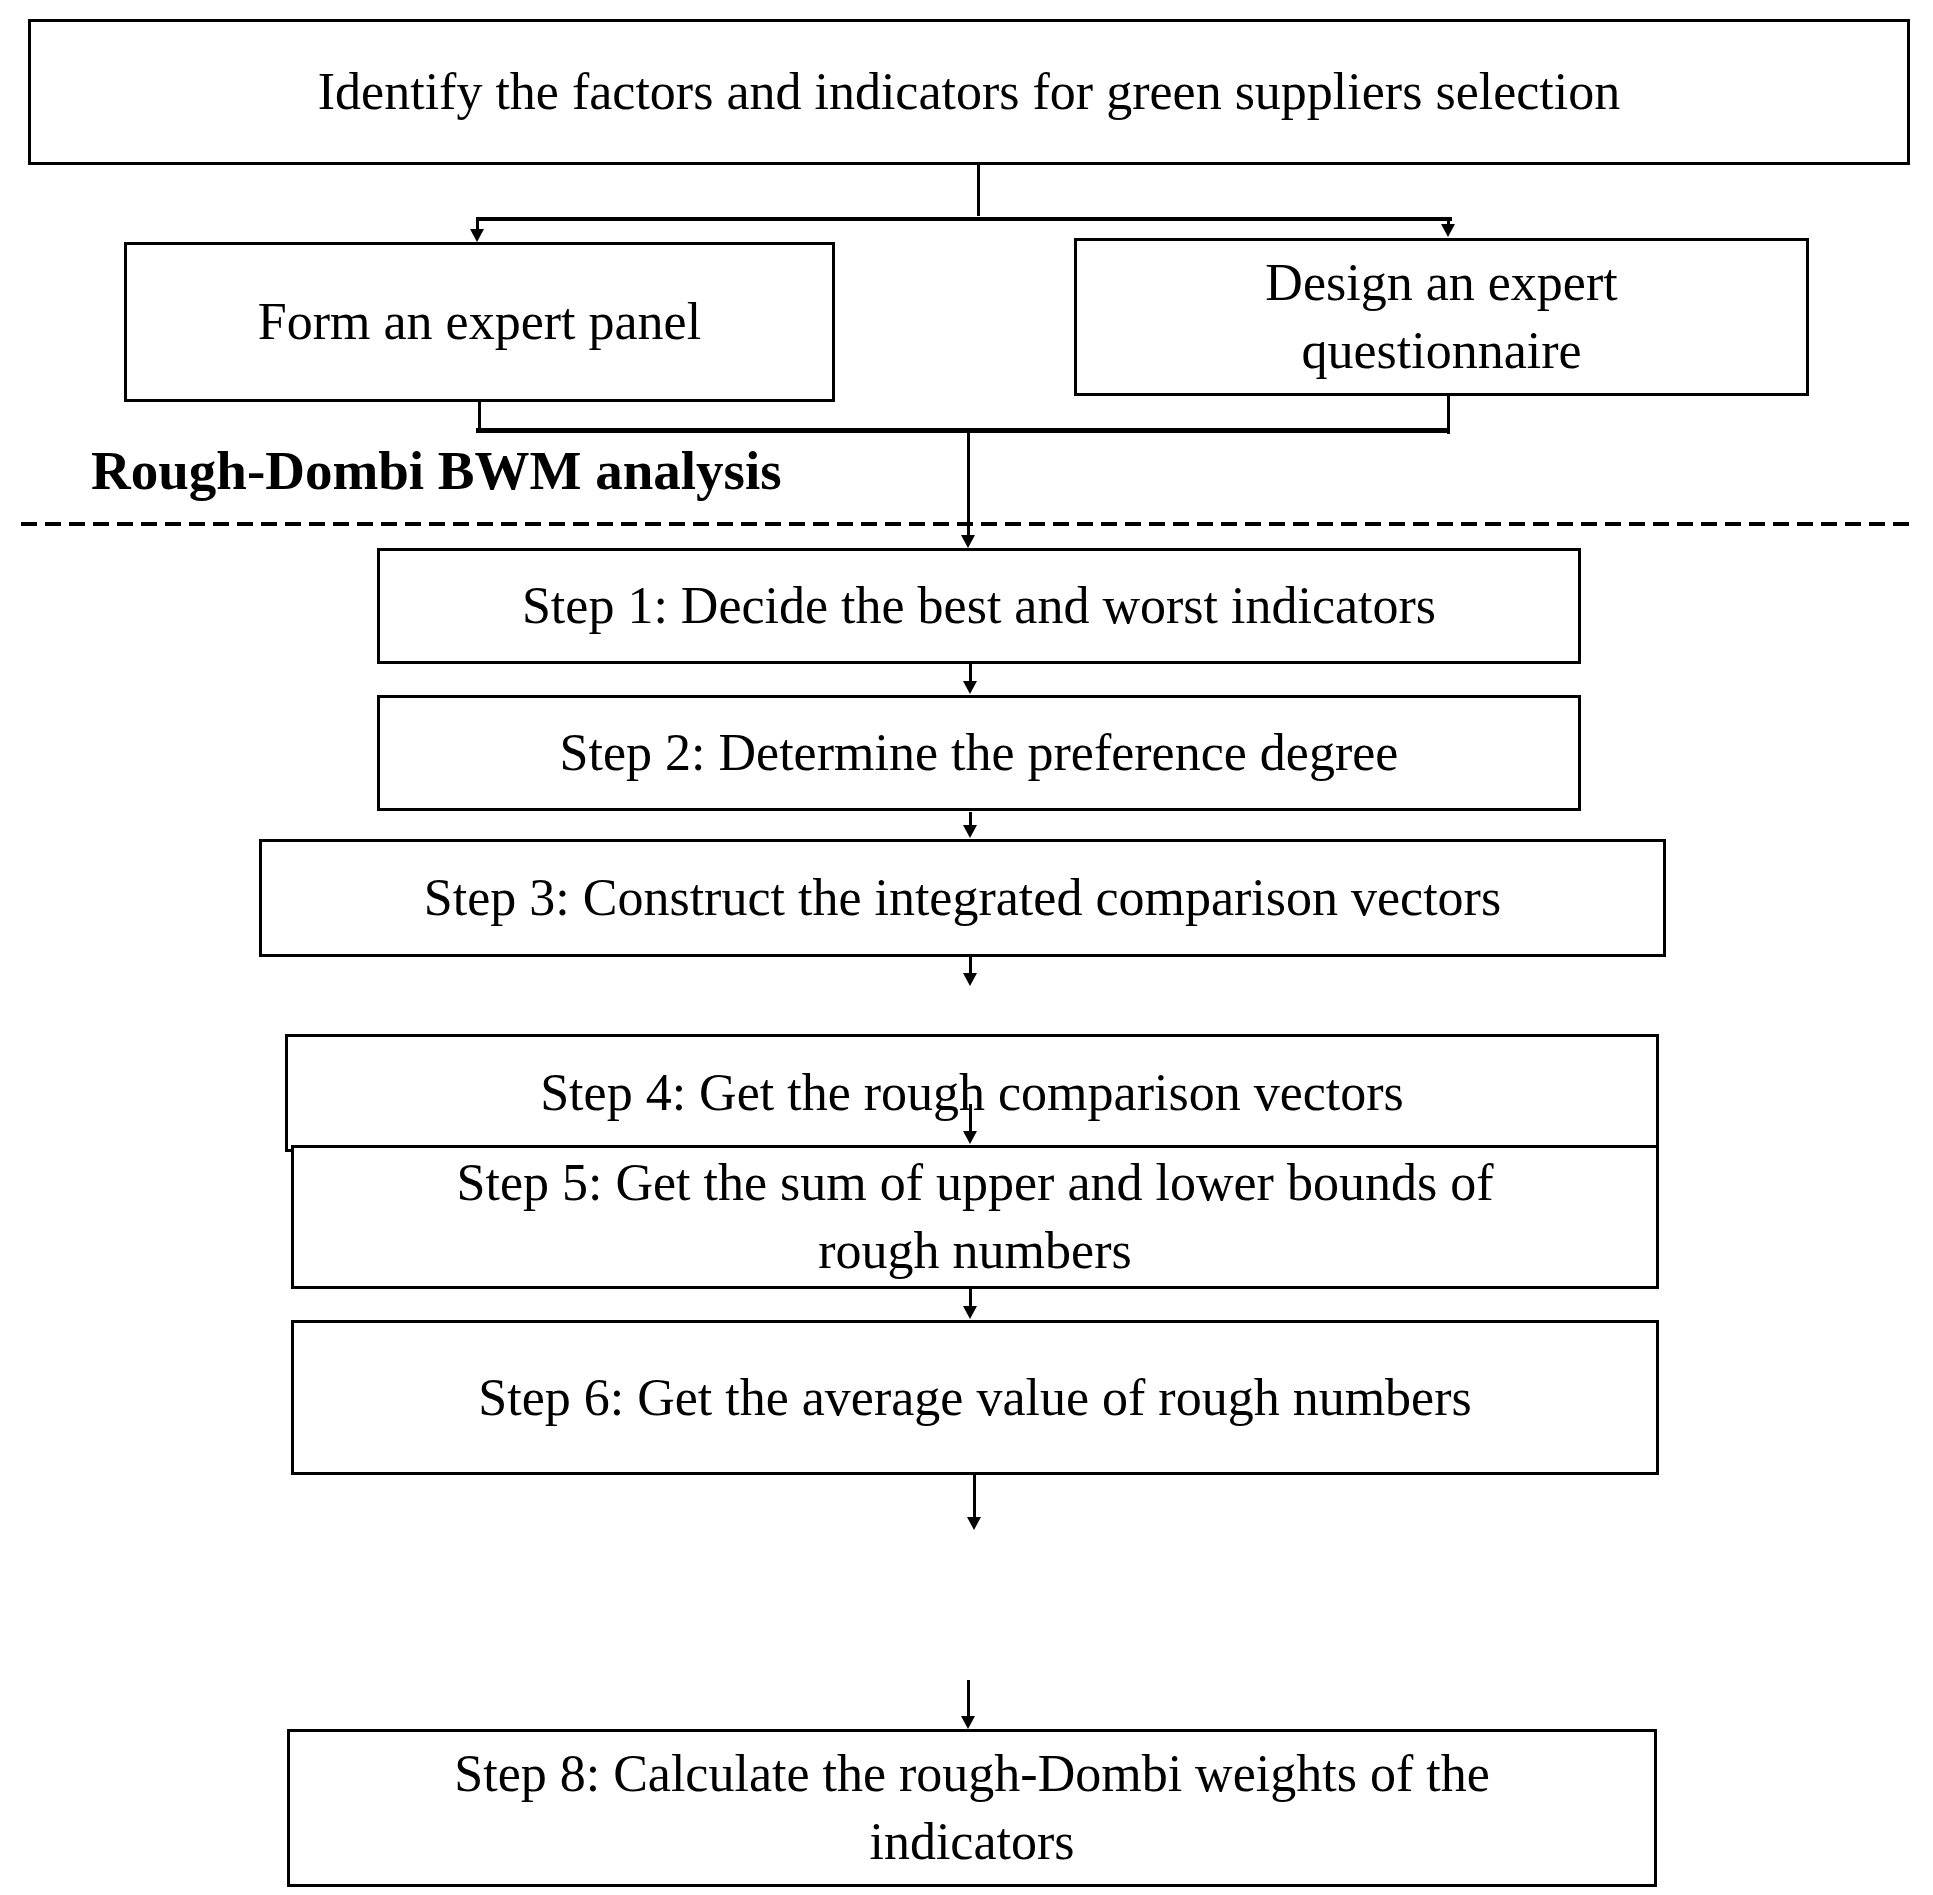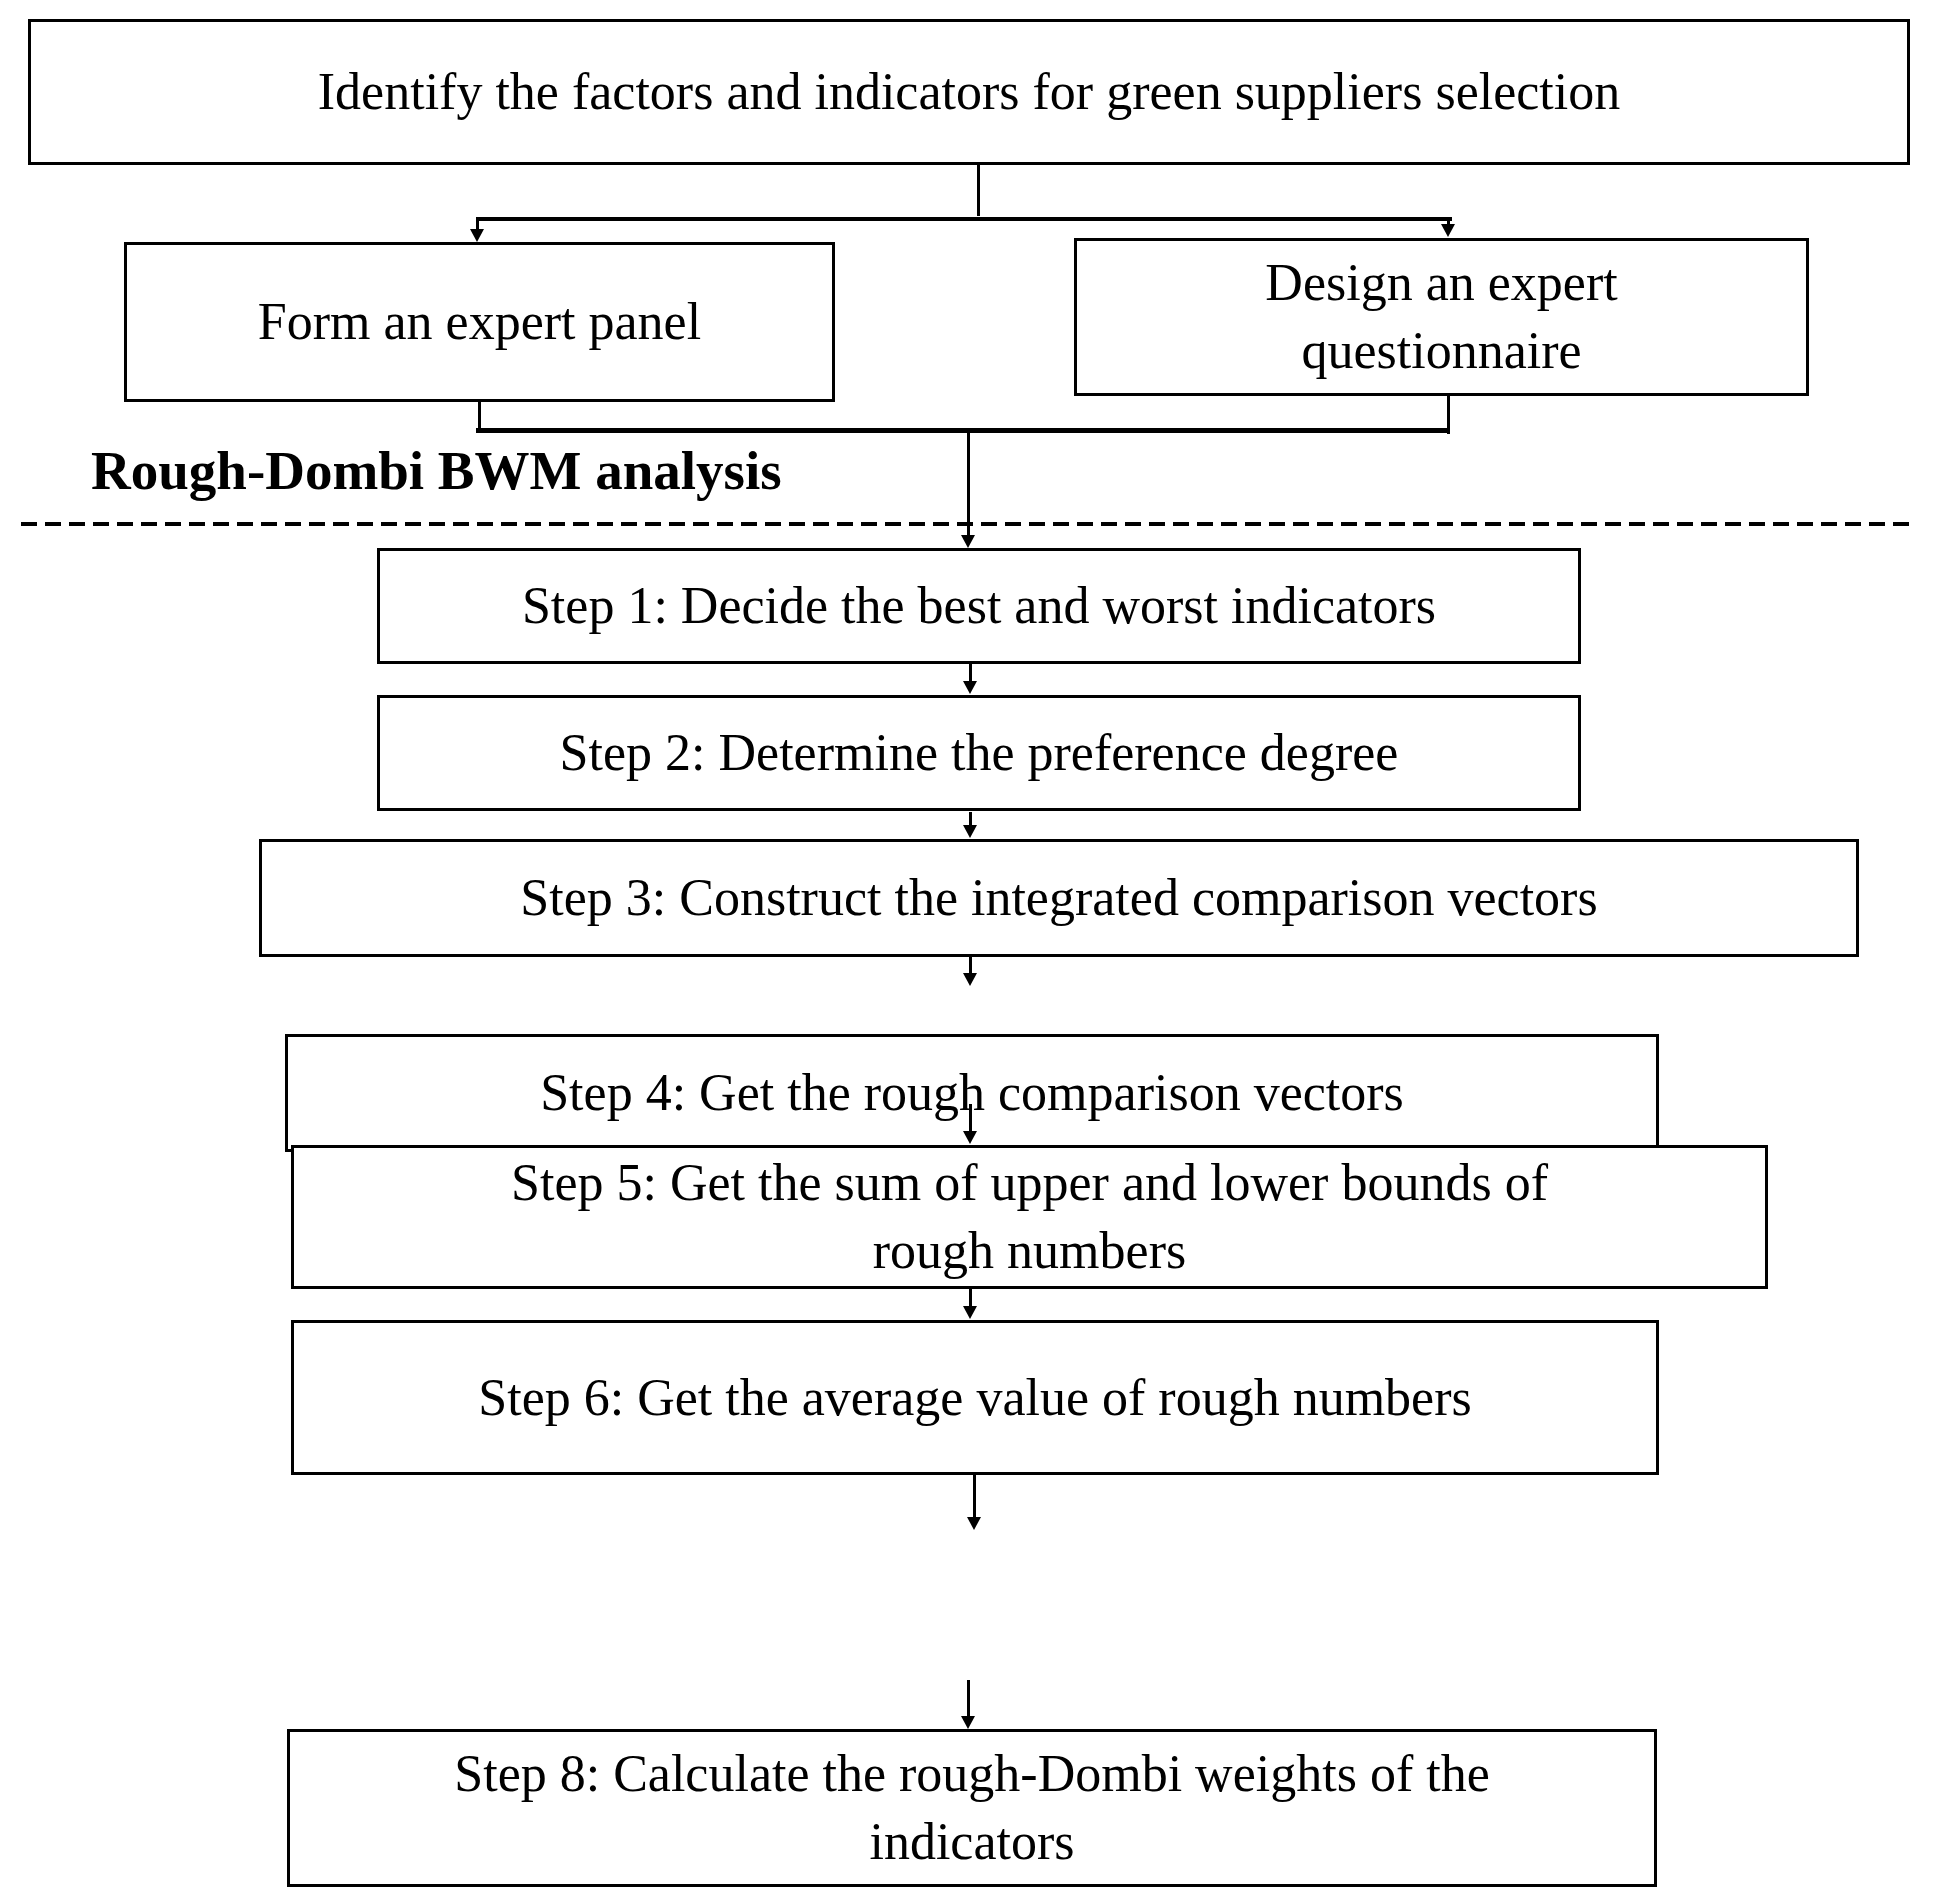--- a/index.html
+++ b/index.html
@@ -85,33 +85,33 @@
   </div>
   <div class="vline" style="left:969px; top:663px; width:3.4px; height:20.5px;"></div>
   <div class="ahead" style="left:963px; top:681px;"></div>
 
   <div class="fbox" style="left:377px; top:695px; width:1204px; height:116px;">
     <span>Step 2: Determine the preference degree</span>
   </div>
   <div class="vline" style="left:969px; top:812px; width:3.4px; height:15.4px;"></div>
   <div class="ahead" style="left:963px; top:825px;"></div>
 
-  <div class="fbox" style="left:259px; top:839px; width:1600px; height:118px;">
+  <div class="fbox" style="left:259px; top:839px; width:1407px; height:118px;">
     <span>Step 3: Construct the integrated comparison vectors</span>
   </div>
   <div class="vline" style="left:969px; top:957px; width:3.4px; height:17px;"></div>
   <div class="ahead" style="left:963px; top:973px;"></div>
 
   <div class="fbox" style="left:285px; top:986px; width:1374px; height:118px;margin-top:48px;">
     <span>Step 4: Get the rough comparison vectors</span>
   </div>
   <div class="vline" style="left:969px; top:1104px; width:3.4px; height:28px;"></div>
   <div class="ahead" style="left:963px; top:1131px;"></div>
 
-  <div class="fbox" style="left:291px; top:1145px; width:1477px; height:144px;">
+  <div class="fbox" style="left:291px; top:1145px; width:1368px; height:144px;">
     <span>Step 5: Get the sum of upper and lower bounds of
 rough numbers</span>
   </div>
   <div class="vline" style="left:969px; top:1288px; width:3.4px; height:19.7px;"></div>
   <div class="ahead" style="left:963px; top:1306px;"></div>
 
   <div class="fbox" style="left:291px; top:1320px; width:1368px; height:155px;">
     <span>Step 6: Get the average value of rough numbers</span>
   </div>
   <div class="vline" style="left:973px; top:1475px; width:3.4px; height:44px;"></div>

